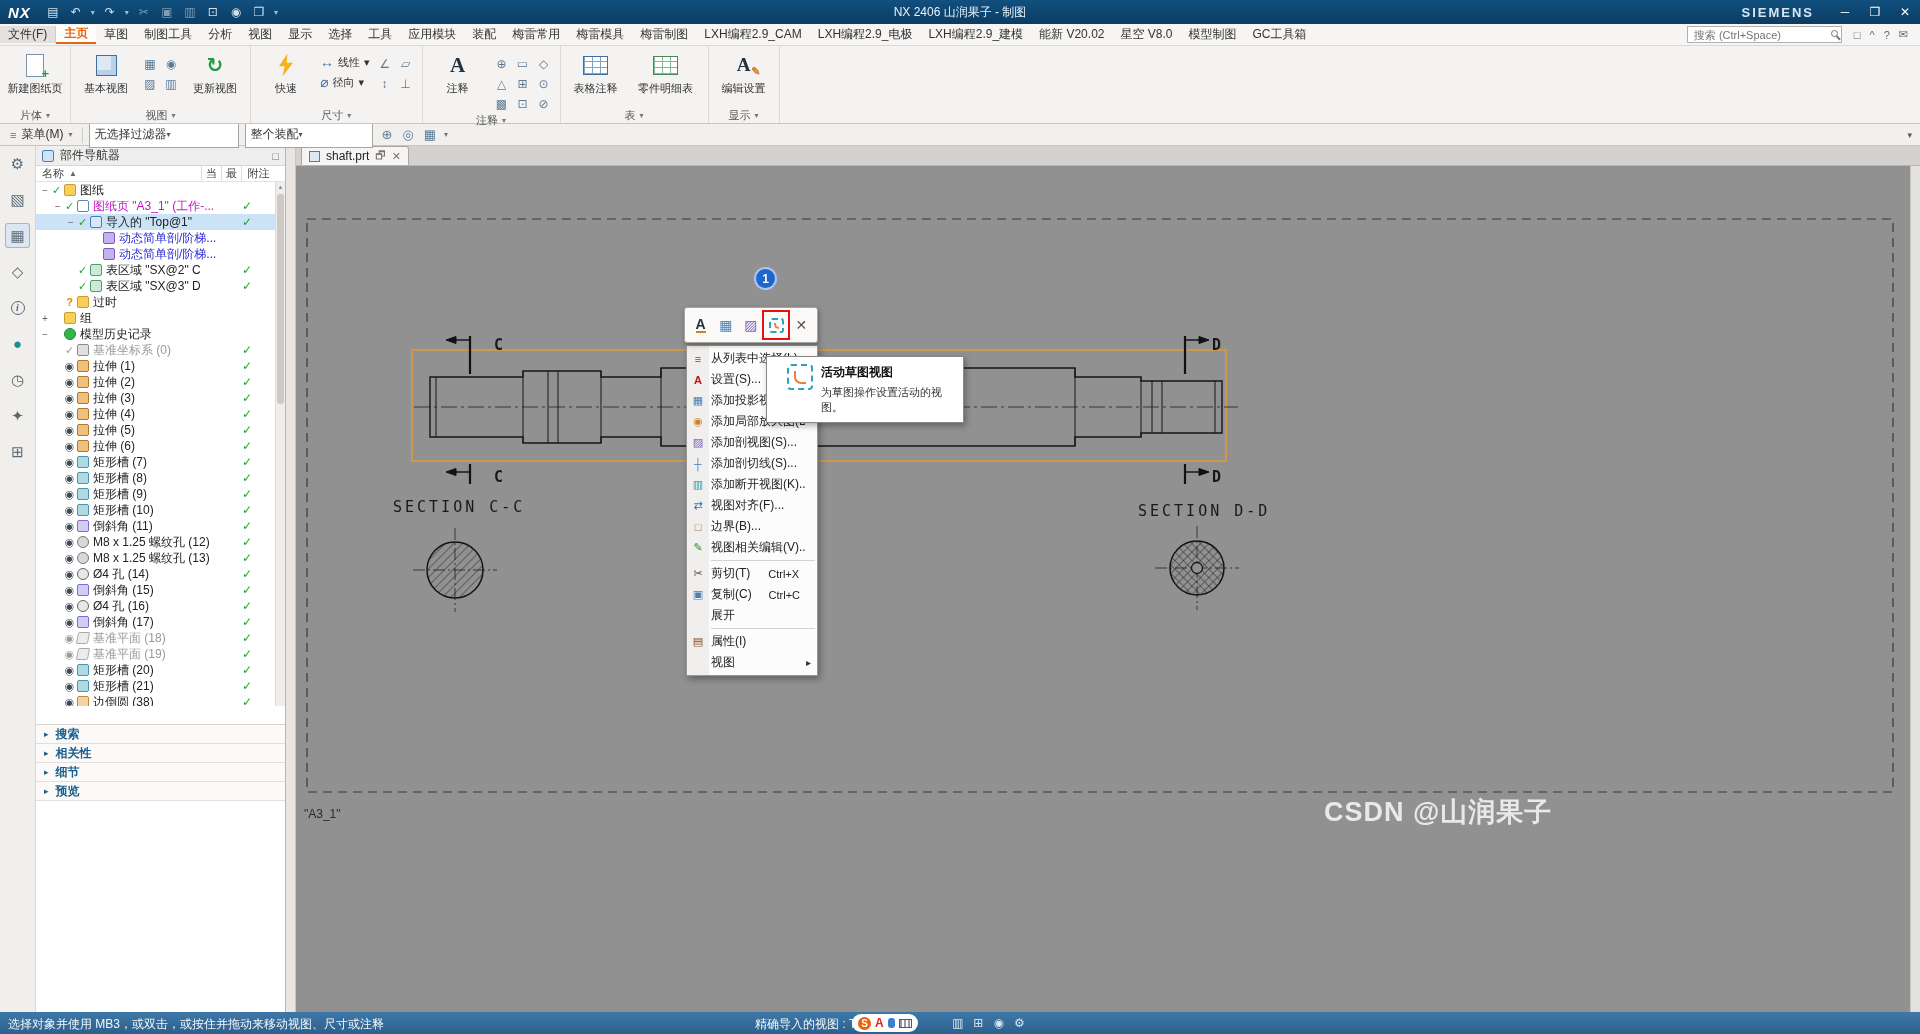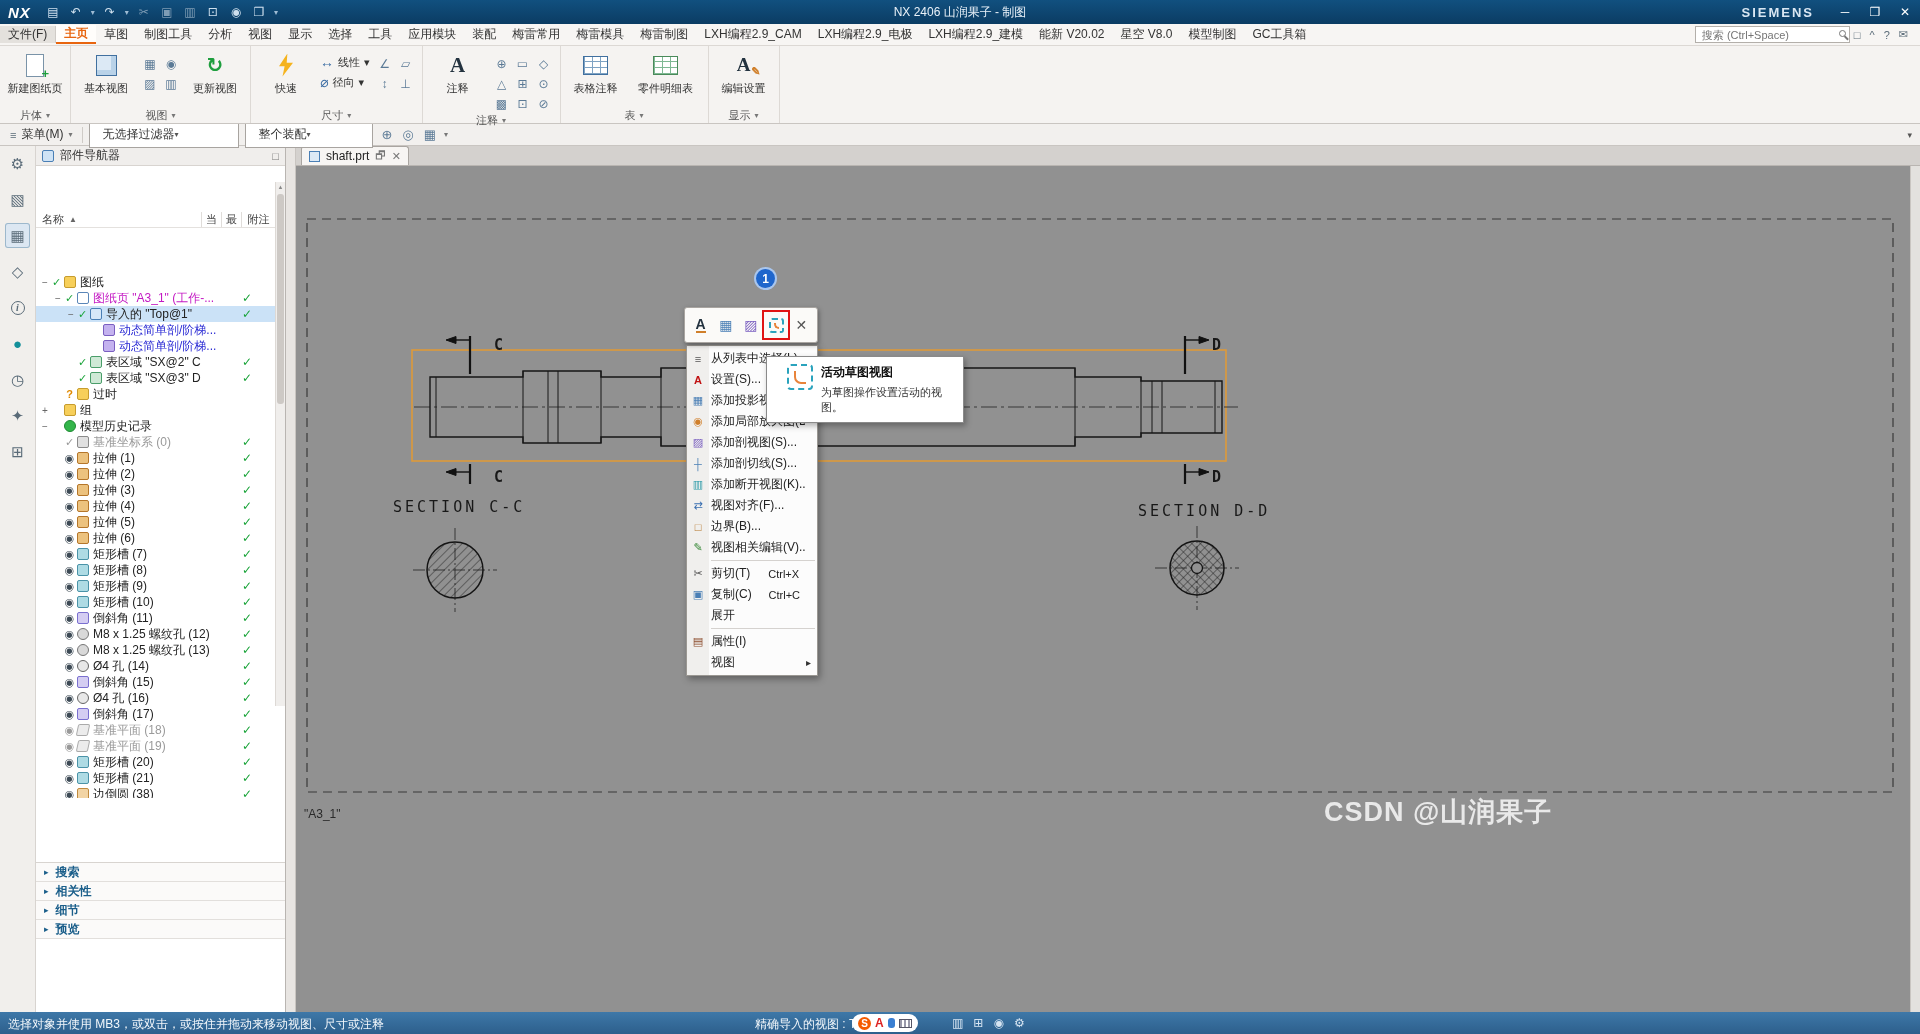--- a/index.html
+++ b/index.html
@@ -16,21 +16,21 @@
   .tb-title { position:absolute; left:0; right:0; text-align:center; font-size:12px; pointer-events:none; }
   .tb-right { margin-left:auto; display:flex; align-items:center; z-index:2; }
   .brand { font-weight:bold; letter-spacing:2px; color:#d9e6f2; font-size:13px; margin-right:16px; }
   .winbtn { width:30px; height:24px; display:flex; align-items:center; justify-content:center; font-size:12px; color:#fff; }
 
   
   .menubar { position:absolute; top:24px; height:22px; left:0; right:0; background:#f7f5f3; border-bottom:1px solid #dcd8d4; display:flex; align-items:stretch; font-size:12px; color:#333; z-index:39; }
   .mtab { padding:0 8px; display:flex; align-items:center; white-space:nowrap; }
   .mtab.file { background:#e4e1dd; border-right:1px solid #cfcbc7; }
   .mtab.active { color:#e8650f; border-bottom:2px solid #e8650f; background:#fffdfb; font-weight:bold; }
-  .msearch { margin-left:auto; display:flex; align-items:center; gap:4px; margin-right:12px; }
+  .msearch { margin-left:auto; display:flex; align-items:center; gap:12px; margin-right:12px; }
   .searchwrap { position:relative; }
   .searchwrap input { width:155px; height:17px; border:1px solid #b3afaa; font-size:11px; padding:0 4px 0 6px; background:#fff; color:#666; }
   .mag { position:absolute; right:4px; top:4px; width:7px; height:7px; border:1.5px solid #777; border-radius:50%; }
   .mag::after { content:""; position:absolute; width:5px; height:1.5px; background:#777; transform:rotate(45deg); right:-4px; bottom:-2px; }
   .mb-extra { display:flex; gap:9px; color:#5a6b78; font-size:11px; align-items:center; }
 
   
   .ribbon { position:absolute; top:46px; left:0; right:0; height:78px; background:#f5f3f1; border-bottom:1px solid #c9c5c1; display:flex; z-index:38; }
   .rgroup { display:flex; flex-direction:column; border-right:1px solid #ddd9d5; }
   .rg-body { flex:1; display:flex; align-items:flex-start; padding:4px 6px 0 6px; gap:5px; }
@@ -53,34 +53,34 @@
   .ic-grid.green { border-color:#4a8a5a; background-image:repeating-linear-gradient(90deg,#7fb893 0 1px,transparent 1px 8px),repeating-linear-gradient(0deg,#7fb893 0 1px,transparent 1px 6px); }
   .ic-editset { position:relative; font-size:19px; font-weight:bold; color:#23323f; font-family:"Liberation Serif","DejaVu Serif",serif; }
   .ic-editset::after { content:"\270E"; position:absolute; right:-10px; bottom:-2px; font-size:11px; color:#d07f2a; }
   .dimglyph { color:#3f6fa5; font-size:14px; }
 
   
   .toolbar2 { position:absolute; top:124px; left:0; right:0; height:22px; background:#f2f0ee; border-bottom:1px solid #c9c5c1; display:flex; align-items:center; font-size:12px; color:#333; gap:6px; padding-left:6px; z-index:37; }
   .menu-btn { display:flex; align-items:center; gap:5px; padding:0 4px; }
   .hamburger { font-size:11px; color:#5a6b78; }
   .vsep { width:1px; height:16px; background:#cfcbc7; }
-  .combo { height:26px; background:#fff; border:1px solid #a8a4a0; display:flex; align-items:center; font-size:12px; padding:0 12px; }
+  .combo { height:26px; background:#fff; border:1px solid #a8a4a0; display:flex; align-items:center; font-size:12px; padding:0 4px; }
   .combo .ca { color:#555; font-size:8px; }
   .t2-ic { color:#5b7a96; font-size:13px; padding:0 2px; }
   .t2-end { margin-left:auto; margin-right:8px; color:#555; font-size:9px; }
 
   
   .leftstrip { position:absolute; top:146px; bottom:22px; left:0; width:36px; background:#f1efec; border-right:1px solid #d8d4d0; display:flex; flex-direction:column; align-items:center; padding-top:5px; gap:11px; z-index:30; }
   .lsic { width:25px; height:25px; display:flex; align-items:center; justify-content:center; font-size:15px; color:#5a6b78; border-radius:3px; }
   .lsic.pressed { background:#dce7f2; box-shadow:inset 0 0 0 1px #9db8cc; }
   .lsic.teal { color:#14909a; }
   .info-i { width:14px; height:14px; border:1.5px solid #5a6b78; border-radius:50%; font:italic bold 10px "Liberation Serif",serif; display:flex; align-items:center; justify-content:center; }
 
   
-  .navigator { position:absolute; top:146px; bottom:22px; left:36px; width:250px; background:#fff; border-right:1px solid #b9b5b1; display:flex; flex-direction:column; overflow:hidden; z-index:30;gap:46px; }
+  .navigator { position:absolute; top:146px; bottom:22px; left:36px; width:250px; background:#fff; border-right:1px solid #b9b5b1; display:flex; flex-direction:column; overflow:hidden; z-index:30; }
   .nav-header { height:20px; background:#f0eeec; border-bottom:1px solid #d8d4d0; display:flex; align-items:center; font-size:12px; color:#333; padding:0 6px; gap:6px; flex:none; }
   .nav-hicon { width:12px; height:12px; background:#cfe3f5; border:1px solid #4a7fb5; border-radius:2px; }
   .nav-pin { margin-left:auto; color:#777; font-size:11px; }
   .nav-cols { height:16px; display:flex; border-bottom:1px solid #e4e1de; font-size:11px; color:#444; align-items:center; flex:none; padding-right:10px; }
   .nc-name { flex:1; padding-left:6px; display:flex; gap:5px; align-items:center; }
   .sortglyph { font-size:8px; color:#666; }
   .nc-sm { width:20px; border-left:1px solid #e0ddda; text-align:center; }
   .nc-note { width:34px; border-left:1px solid #e0ddda; text-align:center; }
   .nav-tree { height:524px; overflow:hidden; position:relative; flex:none; }
   .nrow { height:16px; display:flex; align-items:center; position:relative; font-size:12px; color:#222; padding-left:4px; padding-right:14px; white-space:nowrap; }

